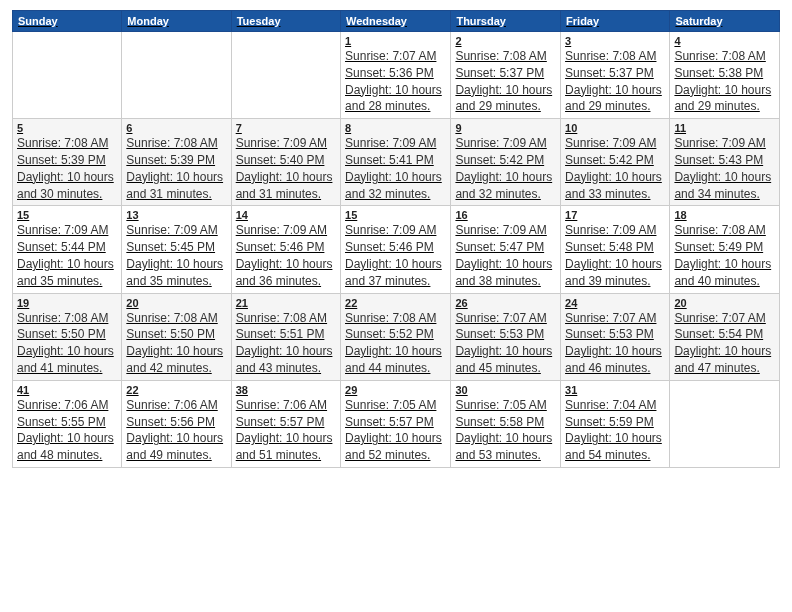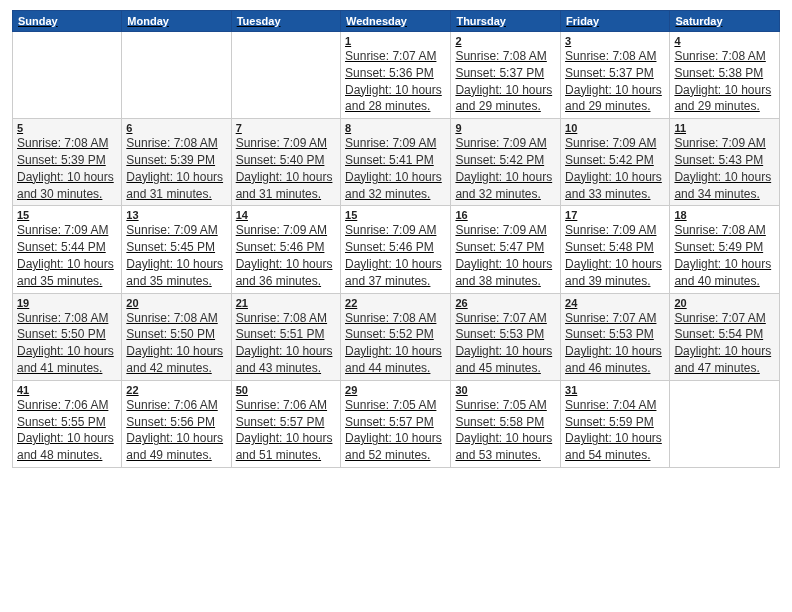--- a/index.html
+++ b/index.html
@@ -308,21 +308,21 @@
 and 48 minutes.</div>
           </td>
           <td>
             <span class="day-num">22</span>
             <div class="day-info" style="white-space: pre-line;">Sunrise: 7:06 AM
 Sunset: 5:56 PM
 Daylight: 10 hours
 and 49 minutes.</div>
           </td>
           <td>
-            <span class="day-num">50</span>
+            <span class="day-num">38</span>
             <div class="day-info" style="white-space: pre-line;">Sunrise: 7:06 AM
 Sunset: 5:57 PM
 Daylight: 10 hours
 and 51 minutes.</div>
           </td>
           <td>
             <span class="day-num">29</span>
             <div class="day-info" style="white-space: pre-line;">Sunrise: 7:05 AM
 Sunset: 5:57 PM
 Daylight: 10 hours

